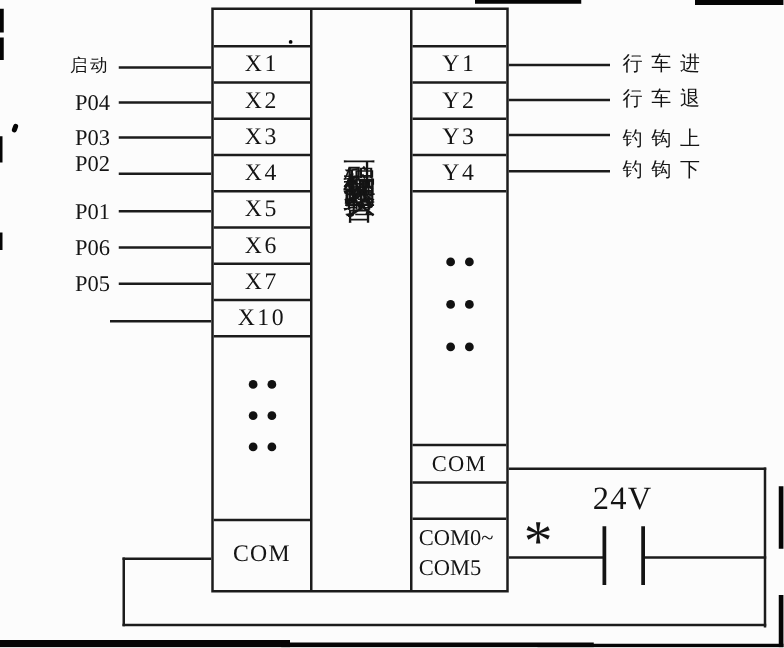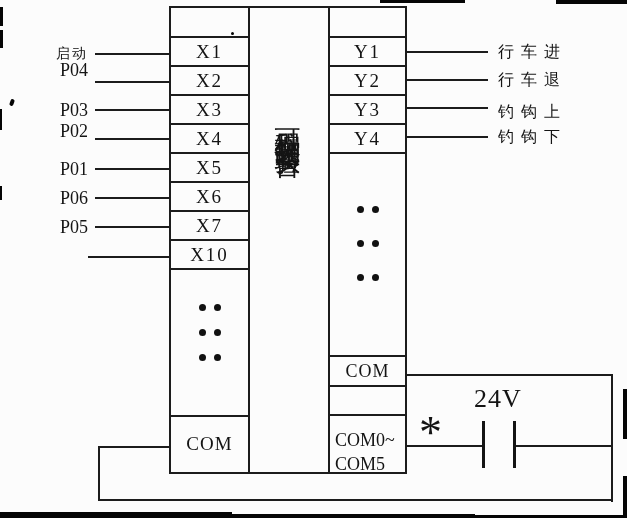--- a/index.html
+++ b/index.html
@@ -24,21 +24,21 @@
   .h-term{height:29px;}
   .h-dots{height:147px;}
   .h-com{height:55px;border-bottom:none;}
   .h-rdots{height:203px;}
   .h-rcom{height:30px;}
   .h-rempty{height:29px;}
   .h-range{height:56px;border-bottom:none;}
   .term-label{display:block;text-align:center;font-size:19px;letter-spacing:2px;line-height:27px;}
   .com-label{display:block;text-align:center;font-size:19px;letter-spacing:1px;line-height:53px;}
   .rcom-label{display:block;text-align:center;font-size:18px;letter-spacing:1px;line-height:28px;}
-  .range-cell{padding:12px 0 0 5px;}
+  .range-cell{padding:2px 0 0 5px;}
   .range-line{display:block;font-size:18px;line-height:24px;letter-spacing:0px;}
   
   .dots-area{display:flex;flex-direction:column;align-items:center;}
   .pad-left-dots{padding-top:34px;gap:18px;}
   .pad-right-dots{padding-top:52px;gap:27px;}
   .dotrow{display:flex;gap:8px;}
   .dot{width:7px;height:7px;border-radius:50%;background:#111;}
   
   .vtitle{position:absolute;left:103px;top:100px;
           writing-mode:vertical-lr;text-orientation:upright;
@@ -57,21 +57,21 @@
   .bar{position:absolute;width:3px;height:47px;top:421px;background:#141414;}
   
   .art{position:absolute;background:#050505;}
 </style>
 </head>
 <body>
 
 <div class="stage">
 
   <div class="in-label cn" style="top:42px">启动</div>
-  <div class="in-label" style="top:58px">P04</div>
+  <div class="in-label" style="top:70px">P04</div>
   <div class="in-label" style="top:98px">P03</div>
   <div class="in-label" style="top:119px">P02</div>
   <div class="in-label" style="top:157px">P01</div>
   <div class="in-label" style="top:186px">P06</div>
   <div class="in-label" style="top:215px">P05</div>
 
   <div class="wire" style="left:95px;top:53px;width:74px"></div>
   <div class="wire" style="left:95px;top:81px;width:74px"></div>
   <div class="wire" style="left:95px;top:109px;width:74px"></div>
   <div class="wire" style="left:95px;top:138px;width:74px"></div>

